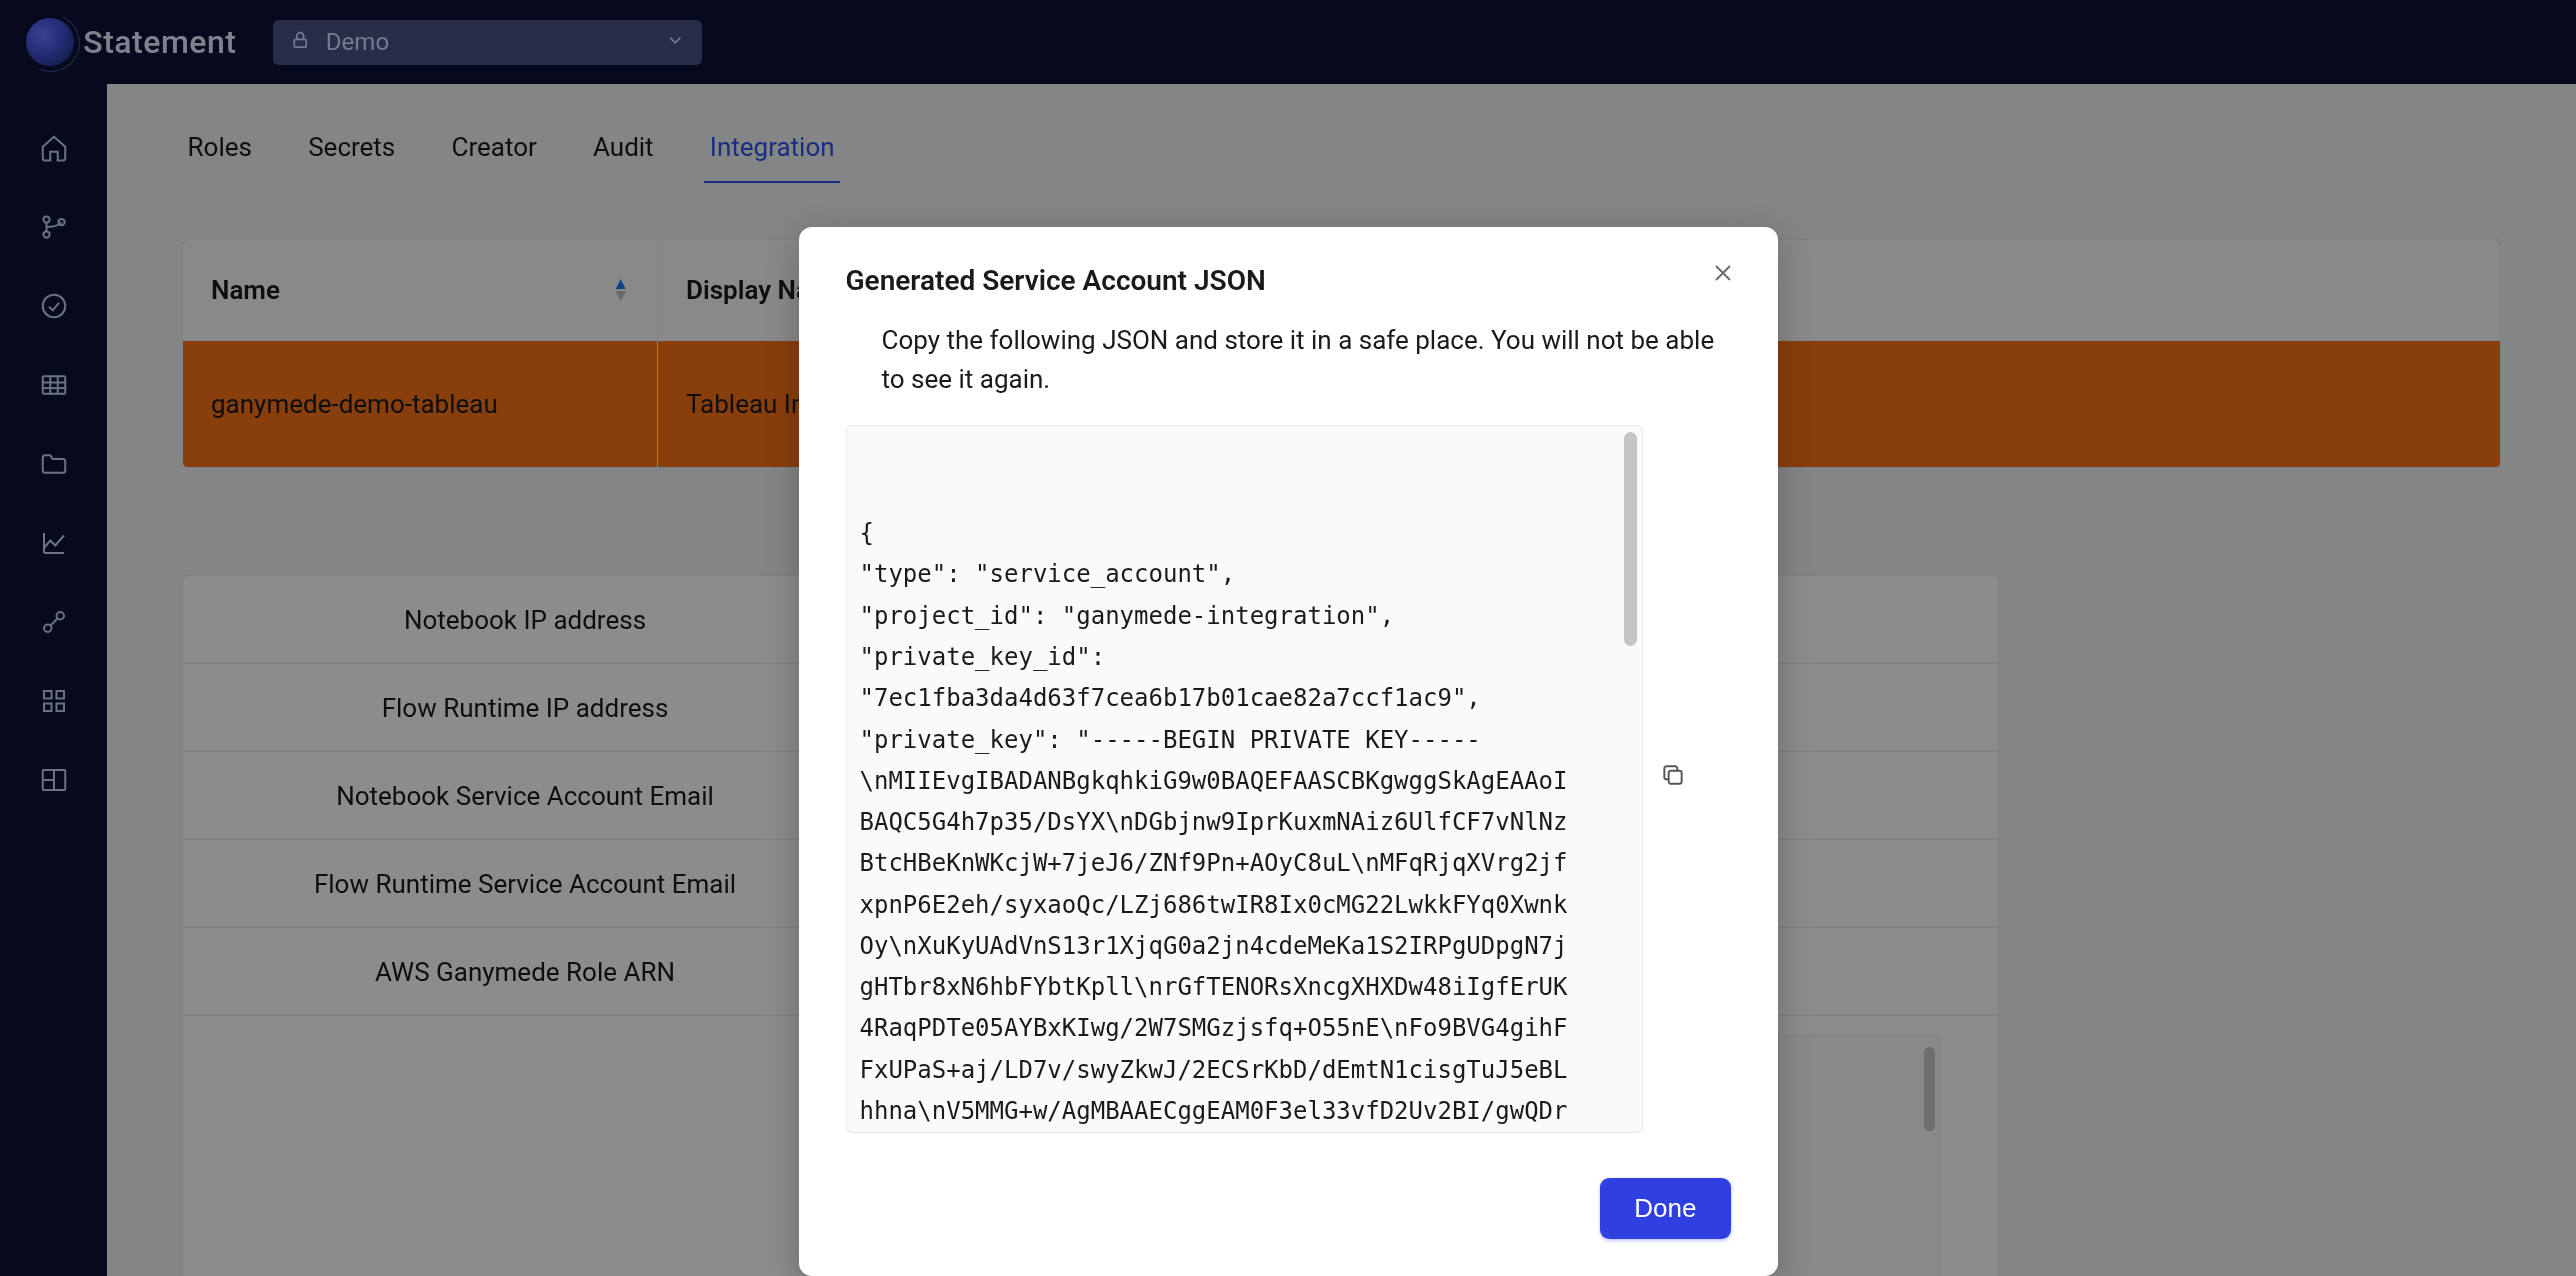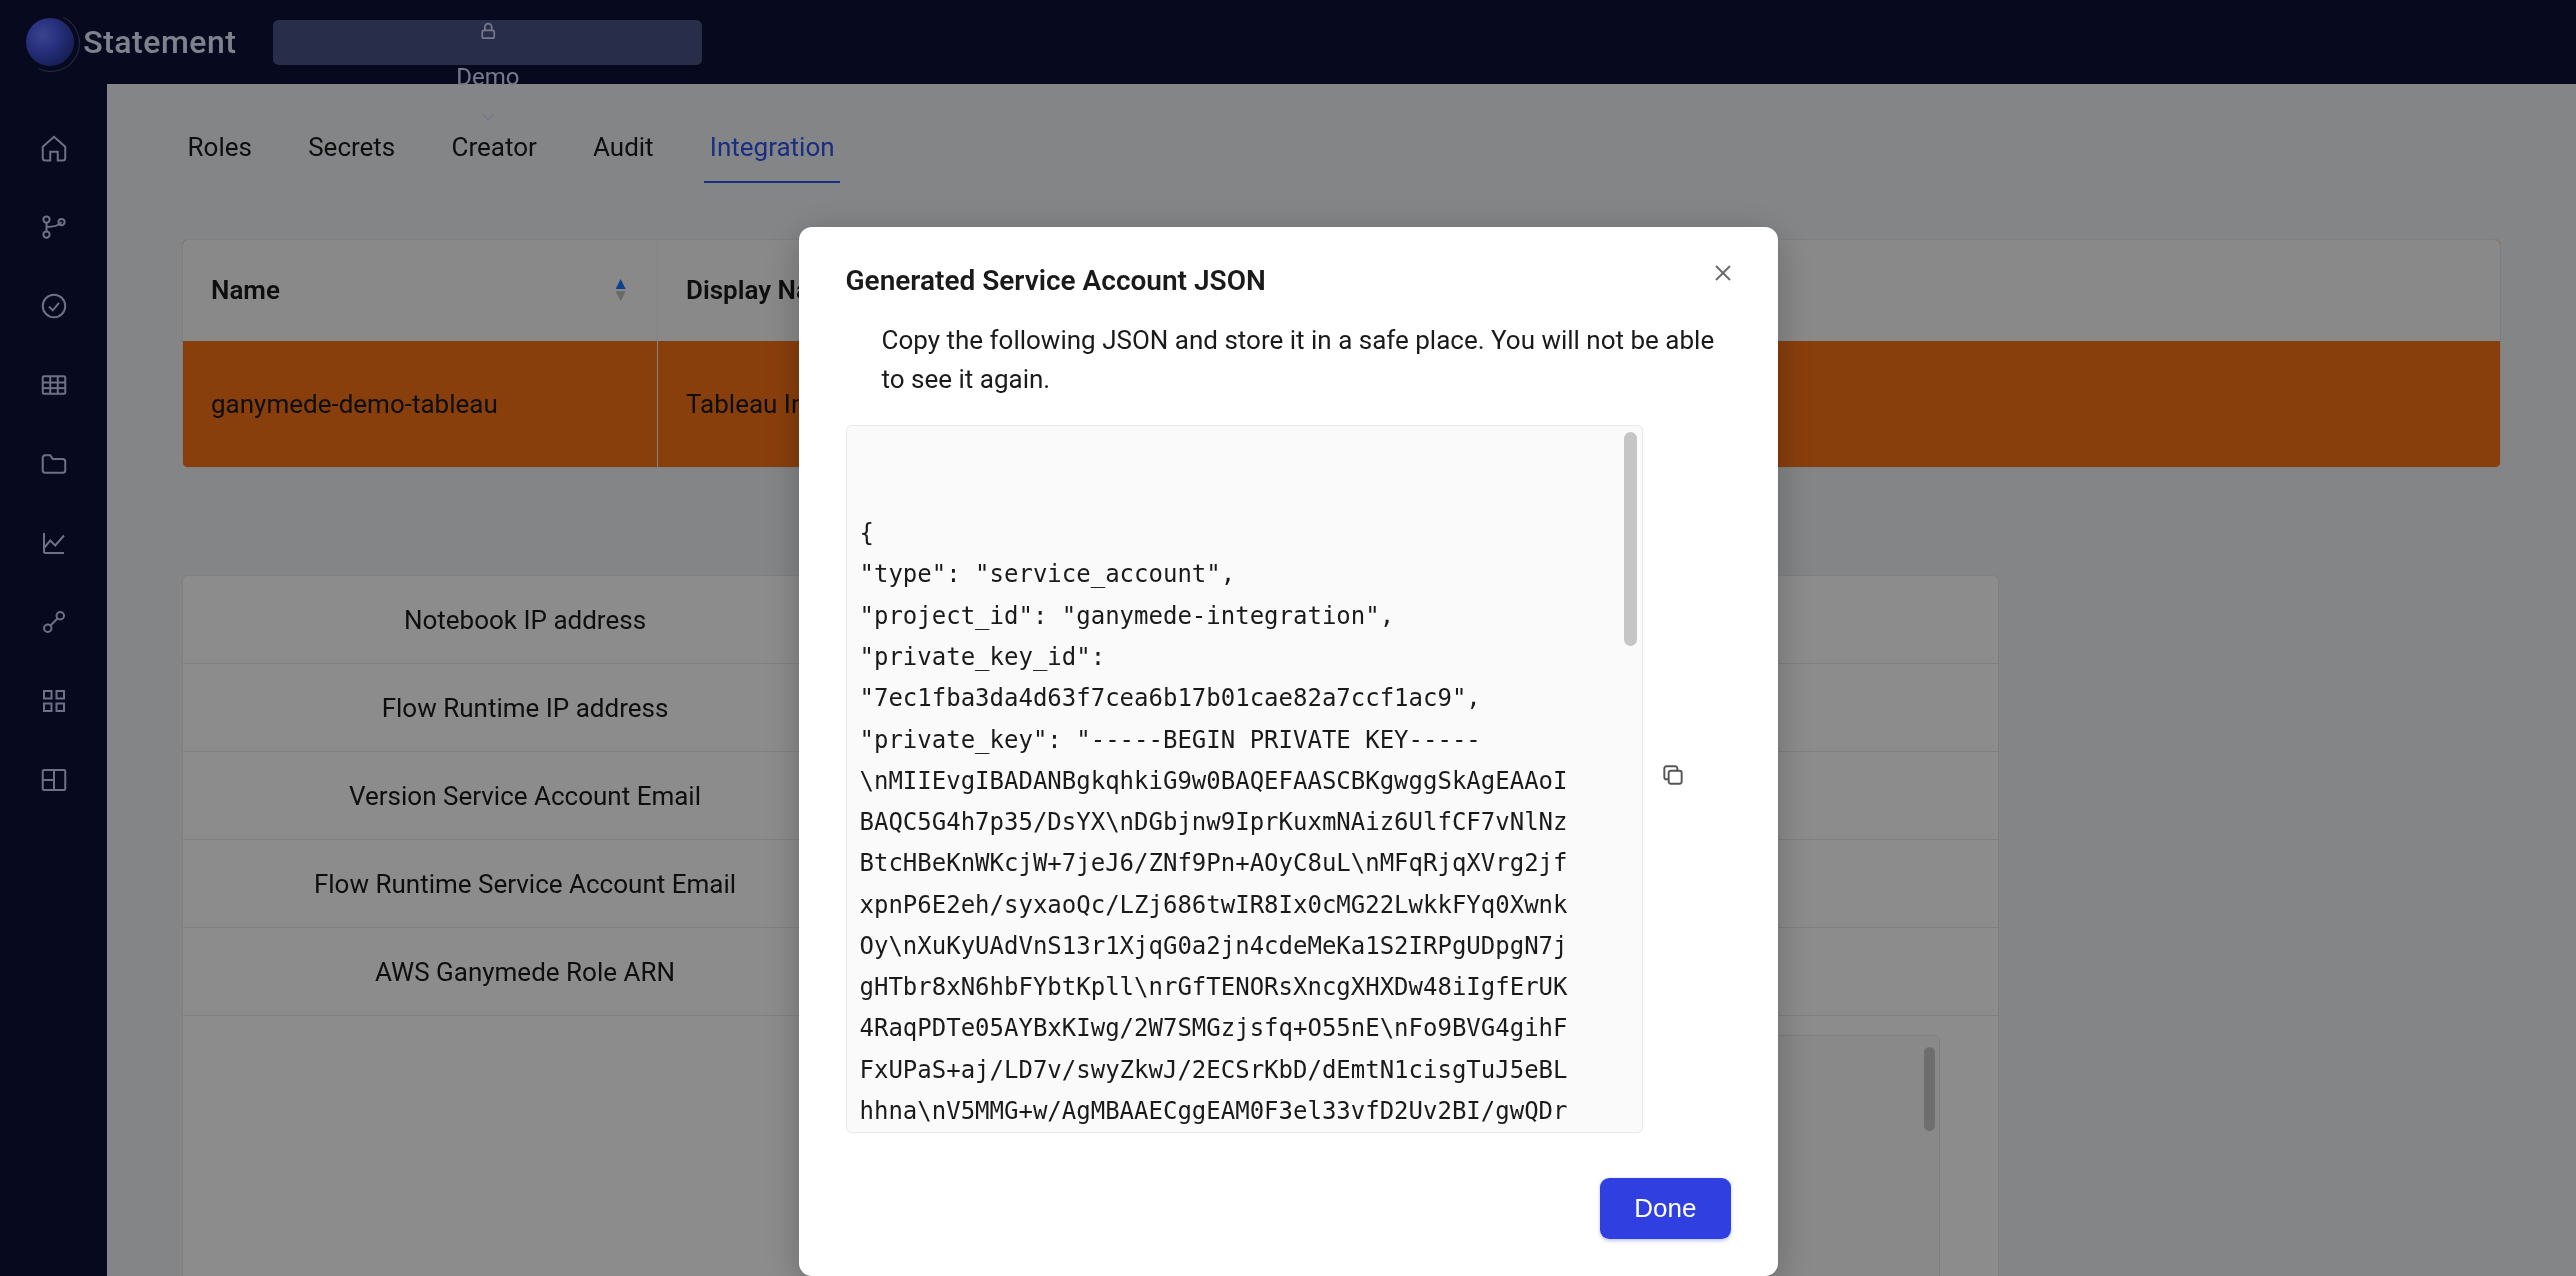--- a/index.html
+++ b/index.html
@@ -56,21 +56,20 @@
       background: #4a5485;
       color: #d8ddff;
       height: 45px;
       width: 429px;
       border-radius: 5.6px;
       display: flex;
       align-items: center;
       padding: 0 17px;
       gap: 15px;
       font-size: 24px;
-      flex-direction: column;
     }
     .env-selector .lock-icon svg { width: 20.5px; height: 20.5px; }
     .env-selector .env-name { flex: 1; }
     .env-selector .chevron svg { width: 20.5px; height: 20.5px; }
 
     
     .layout {
       display: flex;
       height: calc(100% - 84px);
     }
@@ -442,21 +441,21 @@
     <div class="table2">
       <div class="row">
         <div class="label">Notebook IP address</div>
         <div class="value"></div>
       </div>
       <div class="row">
         <div class="label">Flow Runtime IP address</div>
         <div class="value"></div>
       </div>
       <div class="row">
-        <div class="label">Version Service Account Email</div>
+        <div class="label">Notebook Service Account Email</div>
         <div class="value">ganymede-</div>
       </div>
       <div class="row">
         <div class="label">Flow Runtime Service Account Email</div>
         <div class="value">ganymede-dem</div>
       </div>
       <div class="row">
         <div class="label">AWS Ganymede Role ARN</div>
         <div class="value"></div>
       </div>

